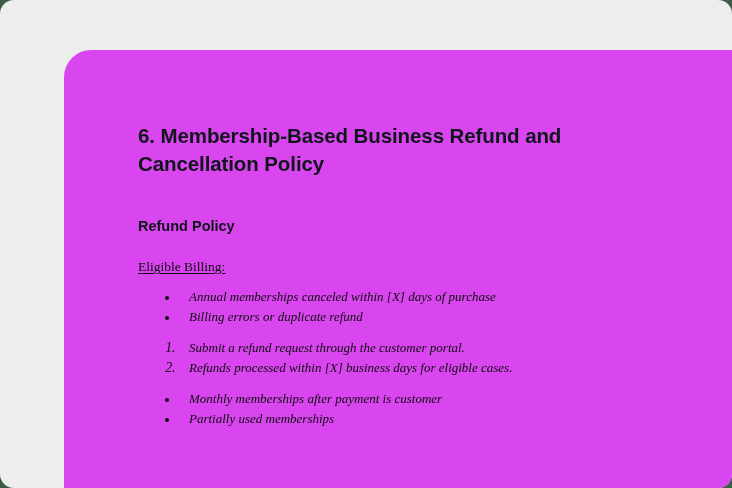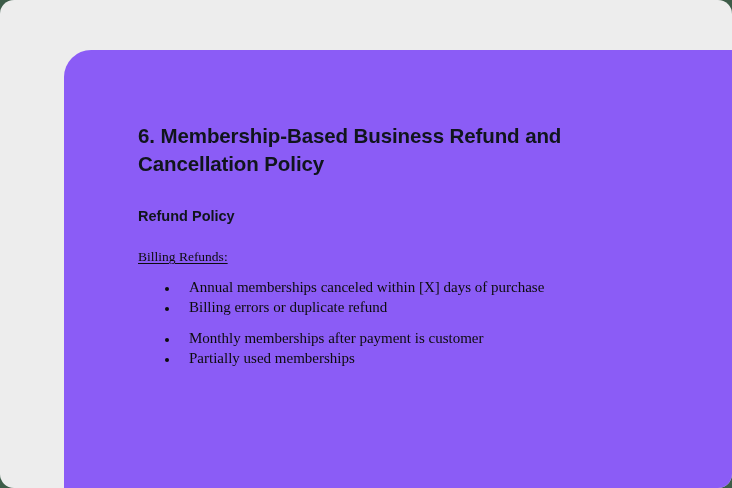--- a/index.html
+++ b/index.html
@@ -26,21 +26,21 @@
     overflow: hidden;
   }
 
   
   .doc-card {
     position: absolute;
     left: 64px;
     top: 50px;
     width: 668px;
     height: 438px;
-    background: #8b5cf6;
+    background: #d946ef;
     border-top-left-radius: 27px;
     overflow: hidden;
   }
 
   .doc-body {
     position: absolute;
     left: 74px;
     top: 72px;
     width: 520px;
   }
@@ -54,43 +54,44 @@
     letter-spacing: -0.1px;
     margin: 0;
   }
 
   .section-heading {
     font-family: "Liberation Sans", sans-serif;
     font-weight: bold;
     font-size: 14.5px;
     line-height: 20px;
     color: #10151c;
-    margin: 28px 0 0 0;
+    margin: 38px 0 0 0;
   }
 
   .sub-heading {
     font-family: "Liberation Serif", serif;
     font-size: 13.5px;
     line-height: 18px;
     color: #0c0c0c;
     margin: 22px 0 0 0;
   }
   .sub-heading span {
     text-decoration: underline;
     text-underline-offset: 2px;
   }
 
   ul.doc-list,
   ol.doc-list {
     margin: 11px 0 0 0;
     padding: 0 0 0 41px;
     color: #0c0c0c;
     font-family: "Liberation Serif", serif;
-    font-size: 15px;
+    font-size: 13px;
     line-height: 20px;
+    font-style: italic;
   }
   ul.doc-list { list-style-type: disc; }
   ol.doc-list { list-style-type: decimal; }
   ul.doc-list li,
   ol.doc-list li {
     padding-left: 10px;
   }
   ul.doc-list li::marker { font-size: 12px; }
   ol.doc-list li::marker { font-size: 13.8px; }
 </style>
@@ -99,25 +100,29 @@
 
 <div class="app-frame">
   <div class="doc-card">
     <div class="doc-body">
 
       <h1 class="doc-title">6. Membership-Based Business Refund and Cancellation Policy</h1>
 
       <h2 class="section-heading">Refund Policy</h2>
 
       <div>
-          <p class="sub-heading"><span>Billing Refunds:</span></p>
+          <p class="sub-heading"><span>Eligible Billing:</span></p>
           <ul class="doc-list">
             <li>Annual memberships canceled within [X] days of purchase</li>
             <li>Billing errors or duplicate refund</li>
           </ul>
+          <ol class="doc-list">
+            <li>Submit a refund request through the customer portal.</li>
+            <li>Refunds processed within [X] business days for eligible cases.</li>
+          </ol>
           <ul class="doc-list">
             <li>Monthly memberships after payment is customer</li>
             <li>Partially used memberships</li>
           </ul>
         </div>
 
     </div>
   </div>
 </div>
 

